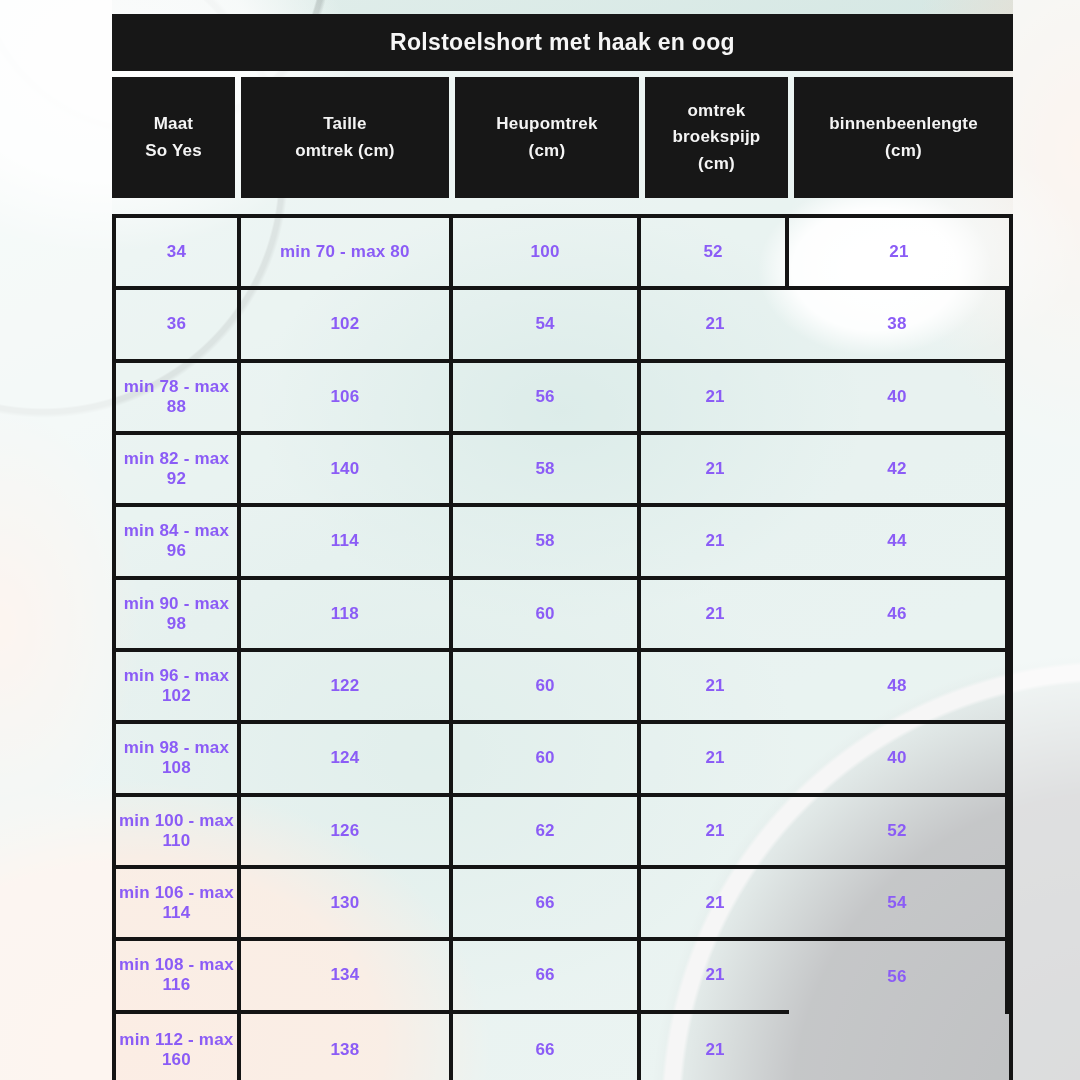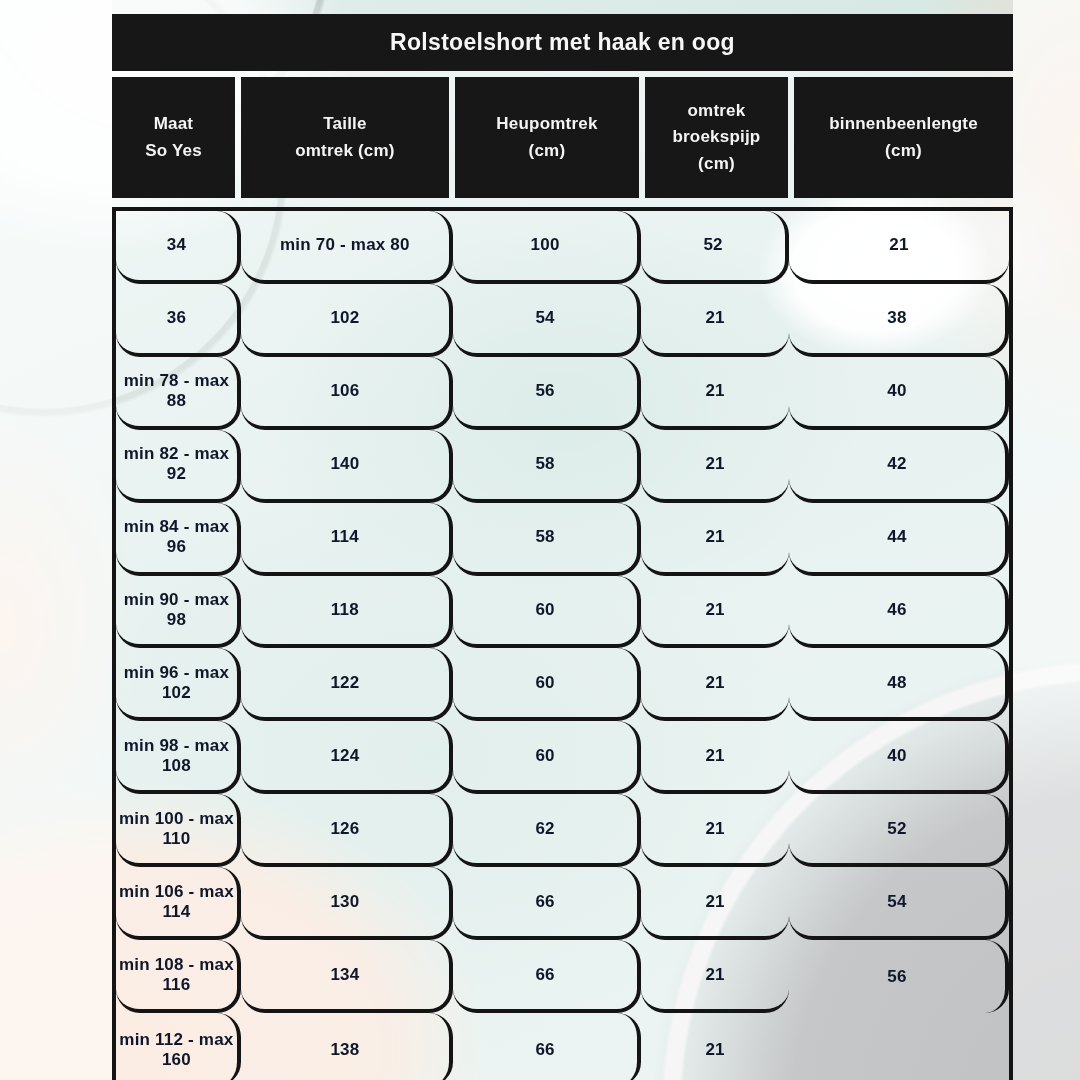--- a/index.html
+++ b/index.html
@@ -38,42 +38,41 @@
     background:rgba(255,255,255,.5);
     --cols:13.98% 23.75% 21.09% 16.54% 24.64%;
   }
   .title-bar{
     height:57px;flex:0 0 57px;margin-bottom:6px;
     background:#171717;color:#f6f6f6;
     display:flex;align-items:center;justify-content:center;
     font-size:23px;font-weight:700;letter-spacing:.3px;
   }
   .header-row{
-    height:121px;flex:0 0 121px;margin-bottom:9px;
+    height:121px;flex:0 0 121px;margin-bottom:16px;
     display:grid;grid-template-columns:var(--cols);
   }
   .header-cell{
     margin:0 3px;background:#171717;color:#f4f4f4;
     display:flex;flex-direction:column;align-items:center;justify-content:center;
     font-size:17px;font-weight:700;line-height:1.55;letter-spacing:.2px;
     text-align:center;
   }
   .header-cell:first-child{margin-left:0;}
   .header-cell:last-child{margin-right:0;align-items:center;}
   .data-grid{
     flex:1 1 auto;
     display:grid;grid-template-columns:var(--cols);grid-auto-rows:1fr;
     border:4px solid #141414;
   }
   .cell{
     border-right:4px solid #141414;border-bottom:4px solid #141414;
     display:flex;align-items:center;justify-content:center;
-    font-size:17px;font-weight:700;color:#0f172a;letter-spacing:.2px;
+    font-size:17px;font-weight:700;color:#8b5cf6;letter-spacing:.2px;
     text-align:center;
-    border-radius:24px;
   }
   .cell.col4{border-right:none;}
   .data-grid .cell:nth-last-child(-n+5){border-bottom:none;}
 </style>
 </head>
 <body>
 
 <div class="photo-bg"></div>
 <div class="margin-overlay left"></div>
 <div class="margin-overlay right"></div>

